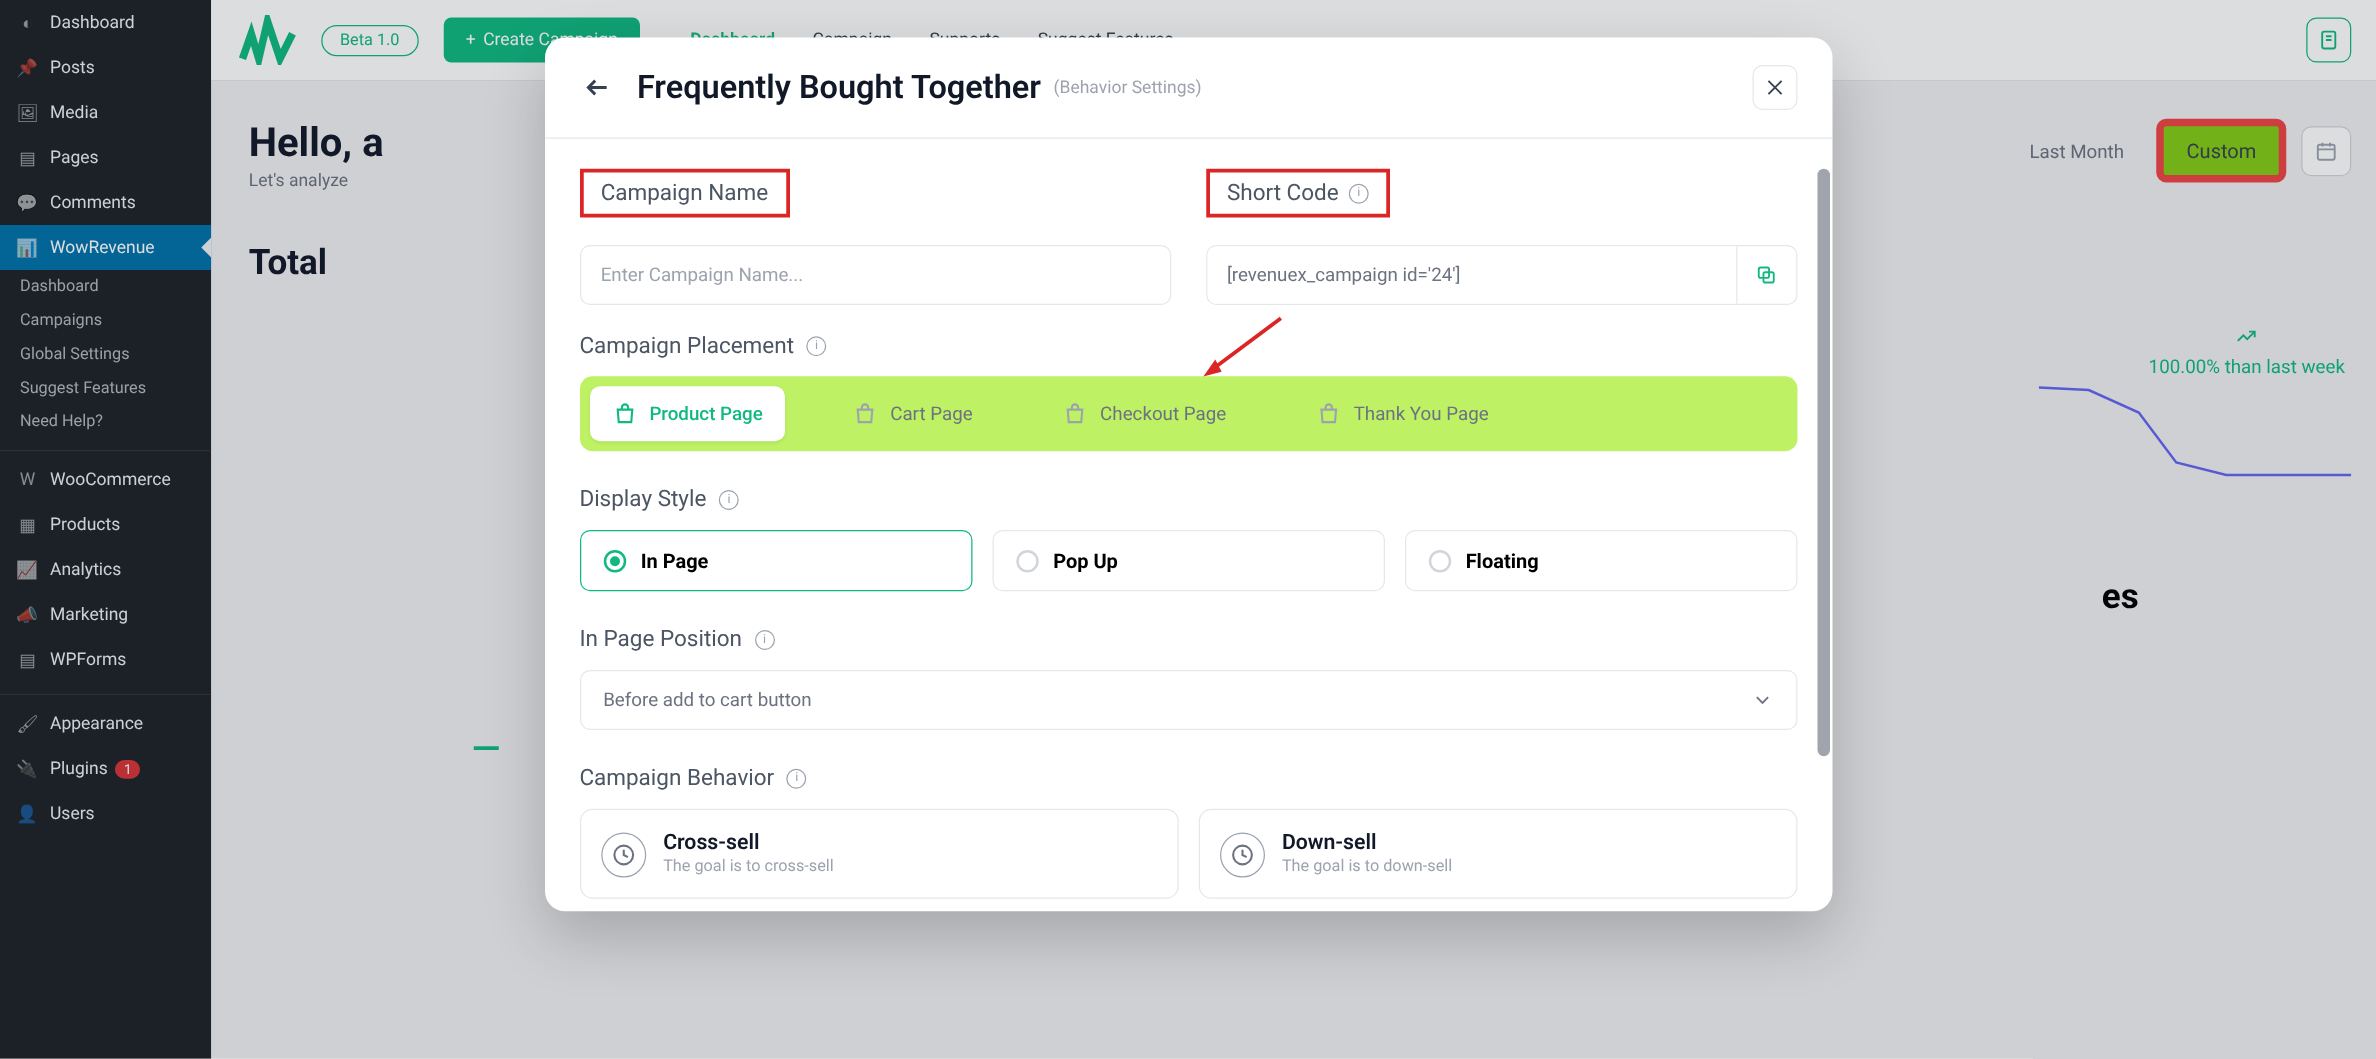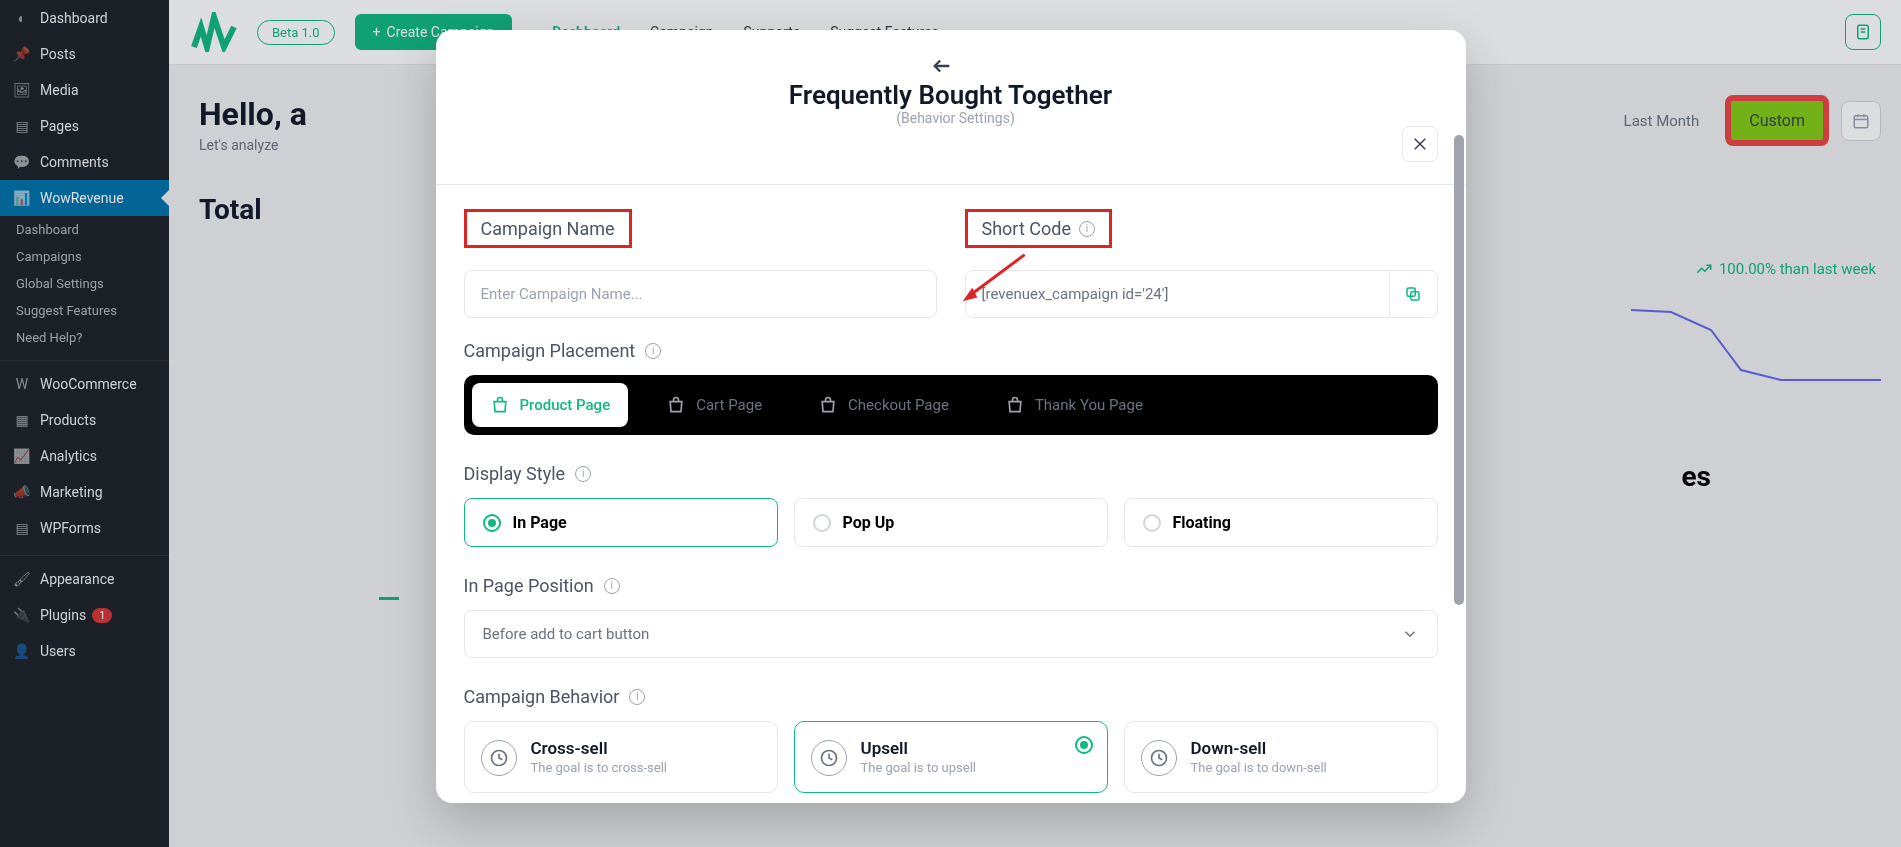--- a/index.html
+++ b/index.html
@@ -29,31 +29,31 @@
 .hero { padding: 30px 30px 10px; }
 .hero h1 { font-size: 32px; font-weight: 700; color: #111827; }
 .hero p { color: #6b7280; font-size: 14px; margin-top: 4px; }
 
 .period-selector { position: absolute; right: 20px; top: 95px; display: flex; align-items: center; gap: 12px; }
 .period-item { padding: 8px 14px; color: #6b7280; font-size: 15px; cursor: pointer; }
 .custom-btn { border: 6px solid #ef4444; border-radius: 8px; padding: 10px 18px; font-size: 16px; color: #374151; background: #84cc16; cursor: pointer; }
 .cal-btn { border: 1px solid #d1d5db; border-radius: 8px; padding: 10px; background: #fff; cursor: pointer; display: flex; }
 
 .section-title { font-size: 28px; font-weight: 700; color: #111827; margin: 30px; }
-.stat-trend { position: absolute; right: 25px; top: 260px; color: #10b981; font-size: 15px; display: flex; align-items: center; gap: 6px; }
+.stat-trend { position: absolute; right: 25px; top: 260px; color: #10b981; font-size: 15px; display: flex; align-items: center; gap: 6px; flex-direction: column; }
 
 .chart-line { position: absolute; right: 20px; top: 300px; width: 250px; height: 100px; }
 .bar-chart { position: absolute; left: 210px; top: 570px; display: flex; gap: 80px; align-items: flex-end; height: 30px; }
 .bar-chart .bar { width: 20px; height: 3px; background: #10b981; }
 .right-section-title { position: absolute; right: 190px; top: 460px; font-size: 28px; font-weight: 700; }
 
 
 .overlay { position: absolute; inset: 0; background: rgba(17,24,39,0.15); display: flex; justify-content: center; align-items: flex-start; padding-top: 30px; }
 .modal { width: 1030px; max-height: 800px; background: #fff; border-radius: 16px; box-shadow: 0 20px 50px rgba(0,0,0,0.2); display: flex; flex-direction: column; overflow: hidden; position: relative; }
-.modal-header { display: flex; align-items: center; padding: 22px 28px; border-bottom: 1px solid #e5e7eb; flex-direction: column; }
+.modal-header { display: flex; align-items: center; padding: 22px 28px; border-bottom: 1px solid #e5e7eb; }
 .back-btn { width: 28px; height: 28px; display: flex; align-items: center; justify-content: center; cursor: pointer; margin-right: 18px; }
 .modal-title { font-size: 26px; font-weight: 600; color: #111827; }
 .modal-subtitle { font-size: 14px; color: #9ca3af; margin-left: 10px; }
 .close-btn { margin-left: auto; width: 36px; height: 36px; border: 1px solid #e5e7eb; border-radius: 8px; display: flex; align-items: center; justify-content: center; cursor: pointer; }
 
 .modal-body { padding: 24px 28px 10px; overflow-y: auto; }
 .modal-scroll-track { position: absolute; right: 2px; top: 105px; width: 10px; height: 470px; background: #a0a4ac; border-radius: 5px; }
 
 .form-row { display: flex; gap: 28px; margin-bottom: 22px; }
 .form-group { flex: 1; display: flex; flex-direction: column; gap: 22px; position: relative; }
@@ -62,21 +62,21 @@
 .info-icon { width: 16px; height: 16px; border: 1.5px solid #9ca3af; border-radius: 50%; display: inline-flex; align-items: center; justify-content: center; font-size: 10px; color: #9ca3af; }
 
 .text-input { border: 1px solid #e5e7eb; border-radius: 8px; padding: 14px 16px; font-size: 15px; color: #737373; width: 100%; }
 .text-input::placeholder { color: #9ca3af; }
 .shortcode-wrap { display: flex; border: 1px solid #e5e7eb; border-radius: 8px; overflow: hidden; }
 .shortcode-wrap input { border: none; flex: 1; padding: 14px 16px; font-size: 15px; color: #6b7280; }
 .copy-btn { width: 48px; border-left: 1px solid #e5e7eb; display: flex; align-items: center; justify-content: center; color: #10b981; cursor: pointer; }
 
 .section-label { font-size: 18px; color: #4b5563; display: flex; align-items: center; gap: 10px; margin-bottom: 14px; }
 
-.placement-tabs { background: #000000; border-radius: 10px; padding: 8px; display: flex; gap: 20px; margin-bottom: 28px; }
+.placement-tabs { background: #bef264; border-radius: 10px; padding: 8px; display: flex; gap: 36px; margin-bottom: 28px; }
 .placement-tab { display: flex; align-items: center; gap: 10px; padding: 12px 18px; border-radius: 8px; font-size: 15px; color: #6b7280; cursor: pointer; }
 .placement-tab.active { background: #fff; color: #10b981; box-shadow: 0 1px 3px rgba(0,0,0,0.08); font-weight: 500; }
 .placement-tab.active .tabicon { color: #10b981; }
 .tabicon { width: 20px; height: 20px; color: #9ca3af; }
 
 .radio-row { display: flex; gap: 16px; margin-bottom: 28px; }
 .radio-card { flex: 1; border: 1px solid #e5e7eb; border-radius: 8px; padding: 14px 18px; display: flex; align-items: center; gap: 12px; cursor: pointer; font-weight: bold; }
 .radio-card.selected { border-color: #10b981; }
 .radio { width: 18px; height: 18px; border: 2px solid #d1d5db; border-radius: 50%; position: relative; }
 .radio.checked { border-color: #10b981; }
@@ -365,33 +365,20 @@
               <svg width="20" height="20" viewBox="0 0 24 24" fill="none" stroke="#6b7280" stroke-width="2">
                 <circle cx="12" cy="12" r="9"></circle>
                 <polyline points="12 7 12 12 16 14"></polyline>
               </svg>
             </div>
           <div>
             <div class="btitle">Cross-sell</div>
             <div class="bdesc">The goal is to cross-sell</div>
           </div>
         </div>
-        <div class="behavior-card selected">
-          <div class="bicon">
-              <svg width="20" height="20" viewBox="0 0 24 24" fill="none" stroke="#6b7280" stroke-width="2">
-                <circle cx="12" cy="12" r="9"></circle>
-                <polyline points="12 7 12 12 16 14"></polyline>
-              </svg>
-            </div>
-          <div>
-            <div class="btitle">Upsell</div>
-            <div class="bdesc">The goal is to upsell</div>
-          </div>
-          <div class="radio checked corner-radio"></div>
-        </div>
         <div class="behavior-card">
           <div class="bicon">
               <svg width="20" height="20" viewBox="0 0 24 24" fill="none" stroke="#6b7280" stroke-width="2">
                 <circle cx="12" cy="12" r="9"></circle>
                 <polyline points="12 7 12 12 16 14"></polyline>
               </svg>
             </div>
           <div>
             <div class="btitle">Down-sell</div>
             <div class="bdesc">The goal is to down-sell</div>

